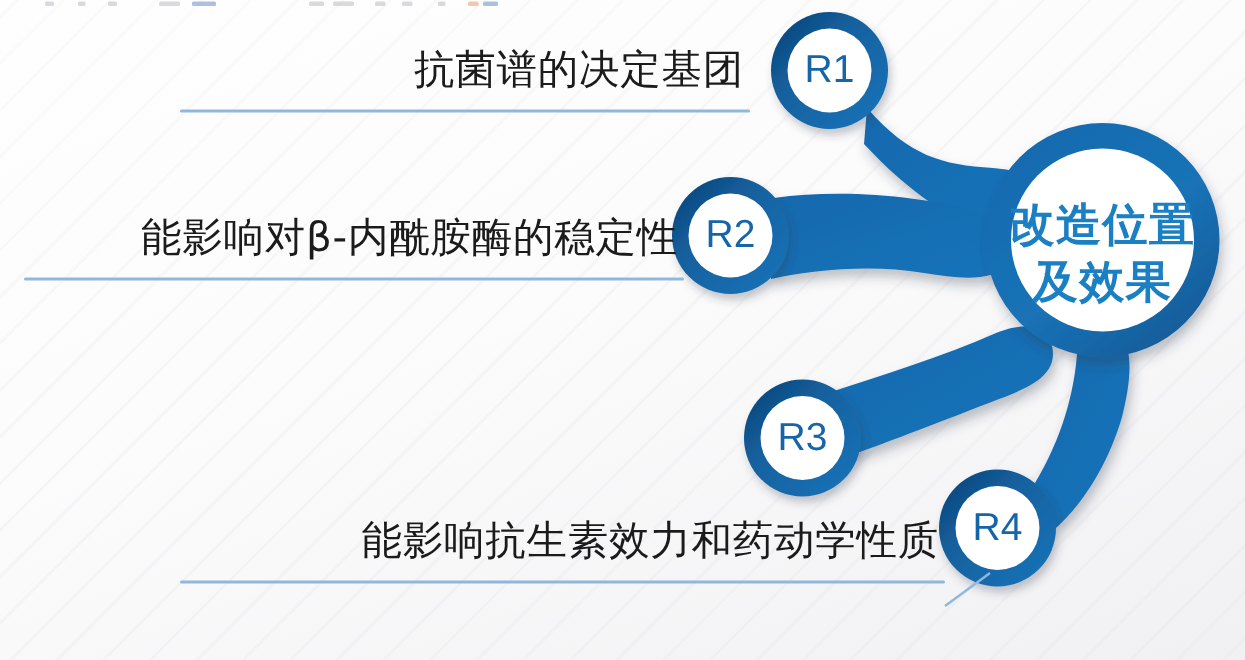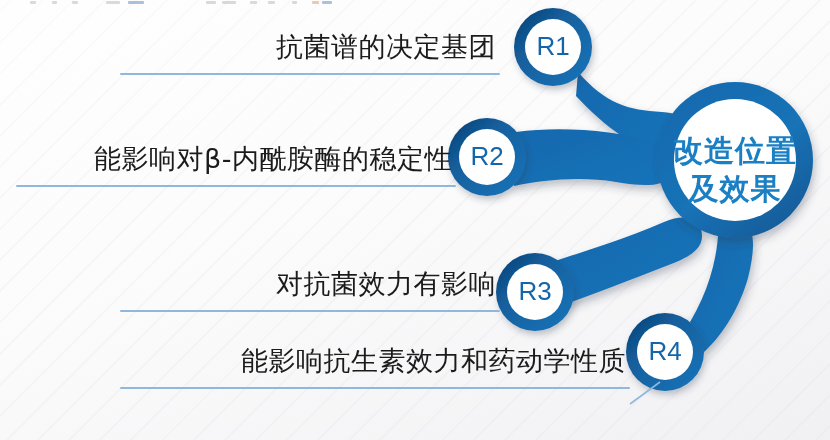--- a/index.html
+++ b/index.html
@@ -194,23 +194,19 @@
   <div class="label" id="lbl1">
     <span class="txt">抗菌谱的决定基团</span>
     <span class="rule"></span>
   </div>
 
   <div class="label" id="lbl2">
     <span class="txt">能影响对β-内酰胺酶的稳定性</span>
     <span class="rule"></span>
   </div>
 
-  <div class="label" id="lbl3">
-    <span class="txt">对抗菌效力有影响</span>
-    <span class="rule"></span>
-  </div>
 
   <div class="label" id="lbl4">
     <span class="txt">能影响抗生素效力和药动学性质</span>
     <span class="rule"></span>
   </div>
 
 </div>
 
 </body></html>

